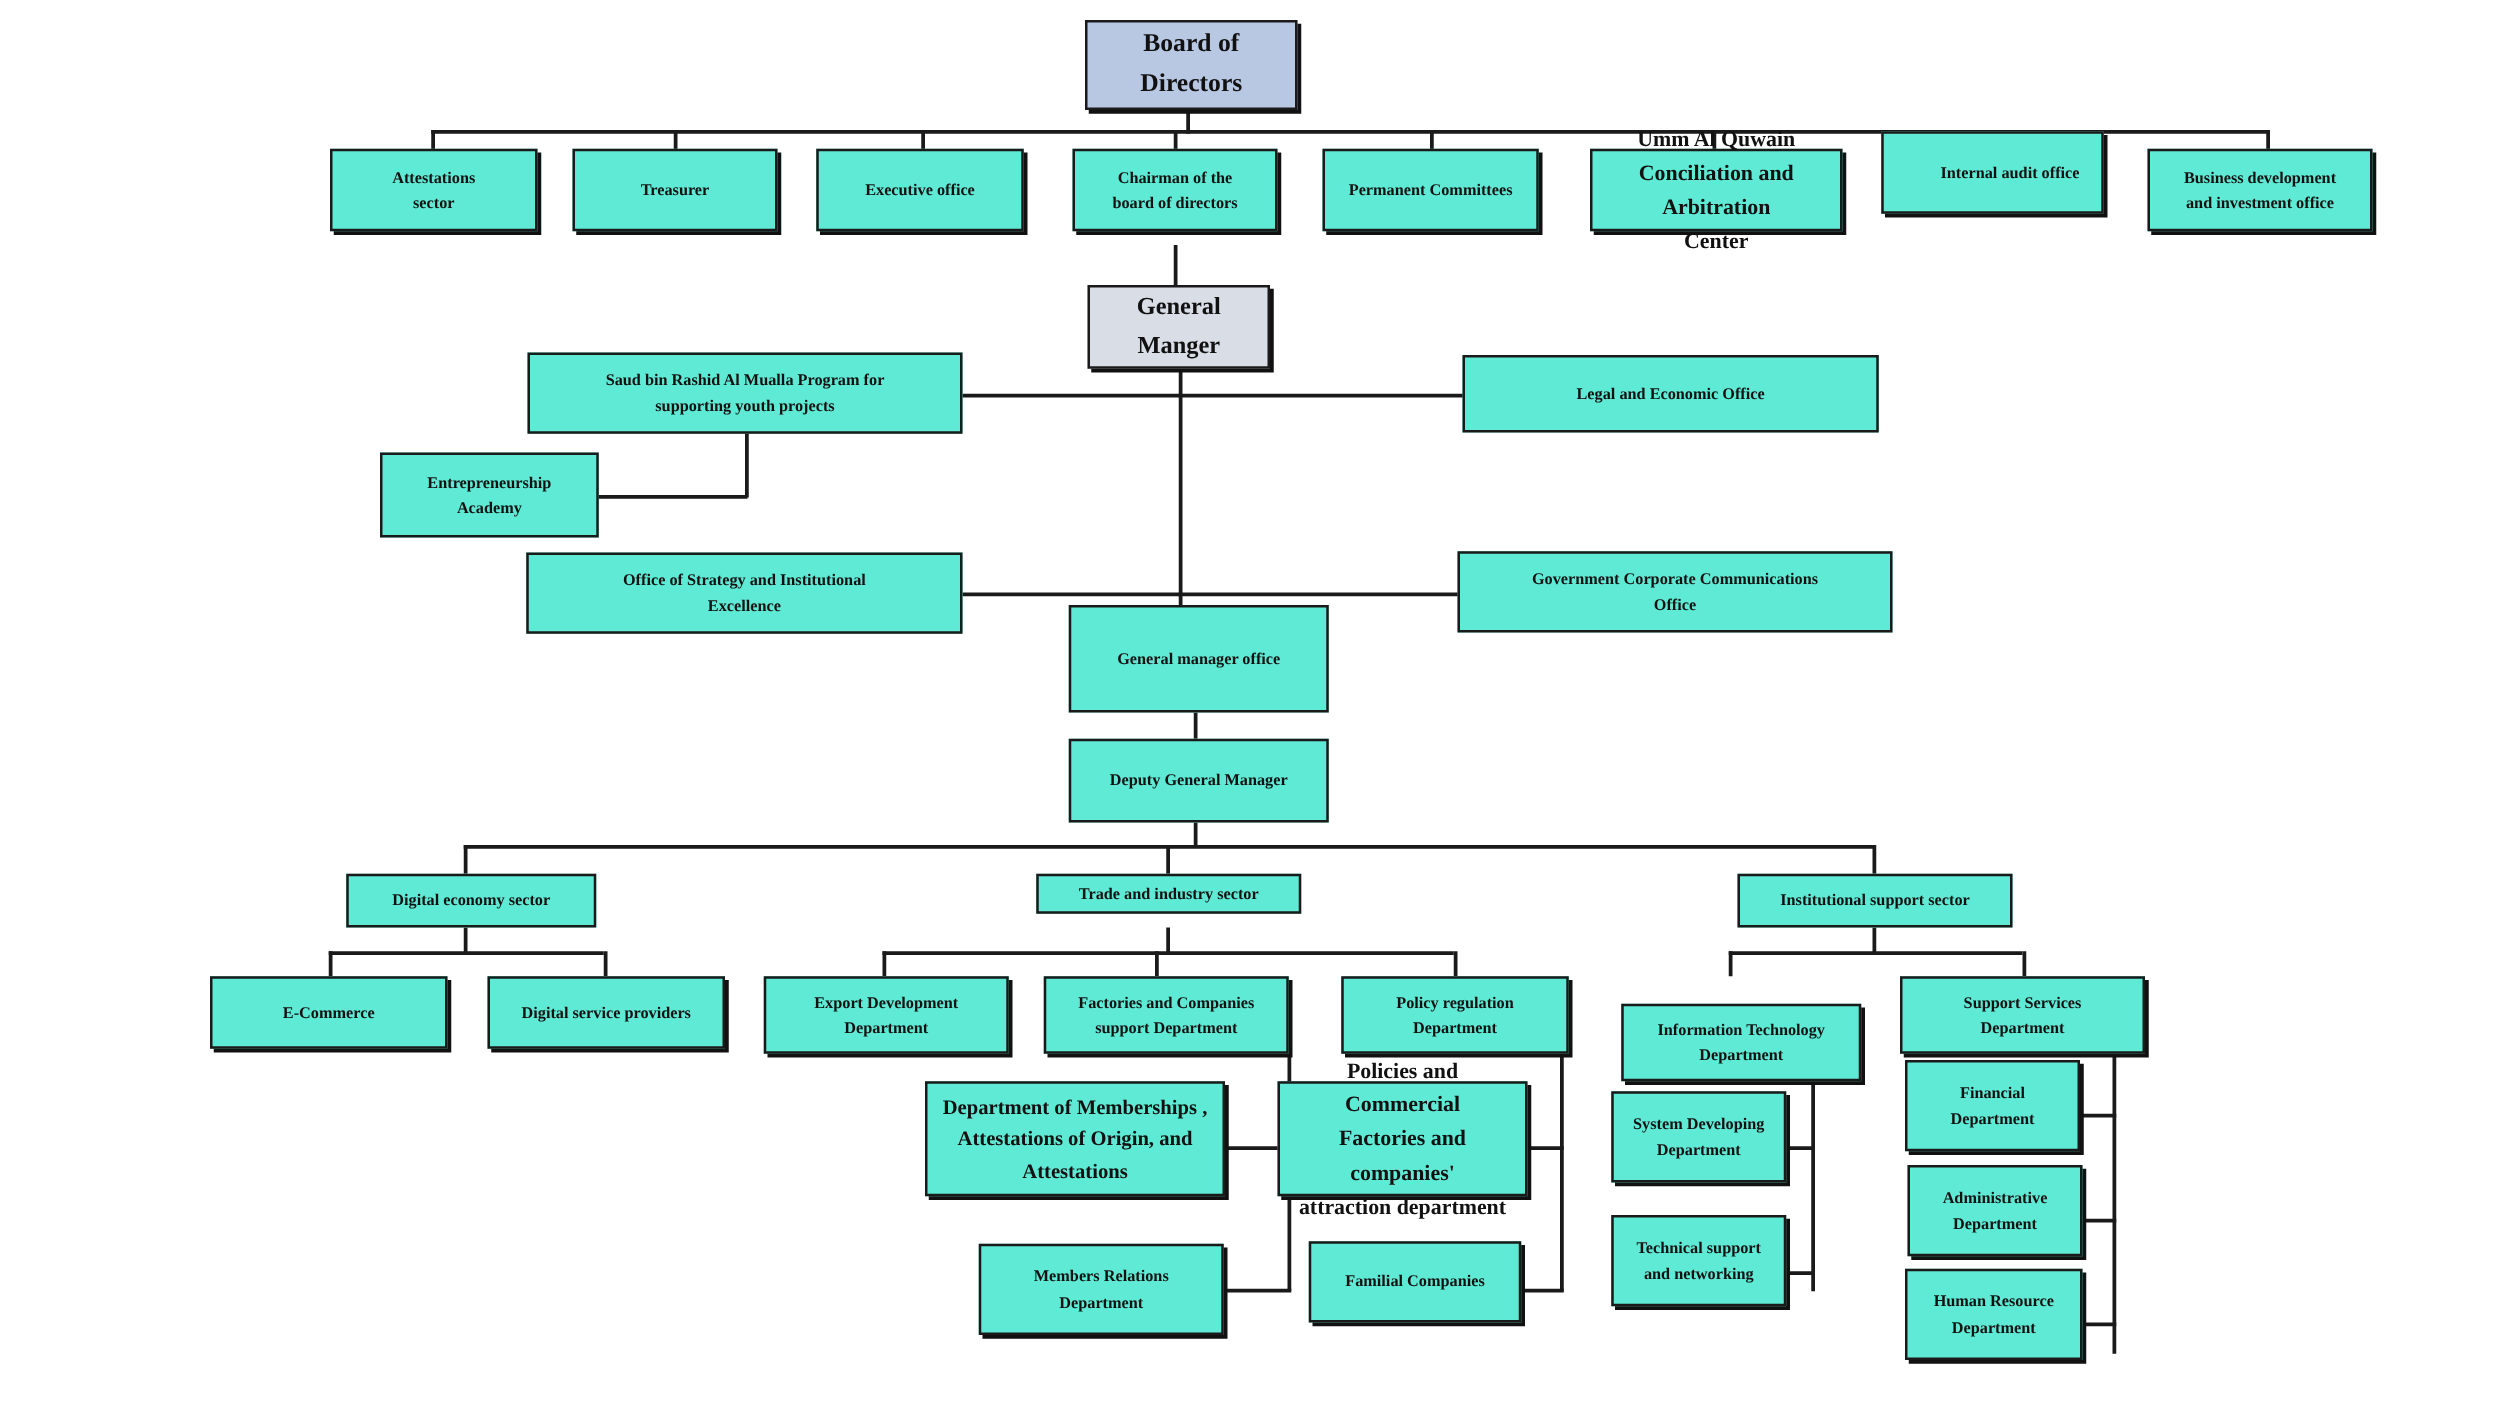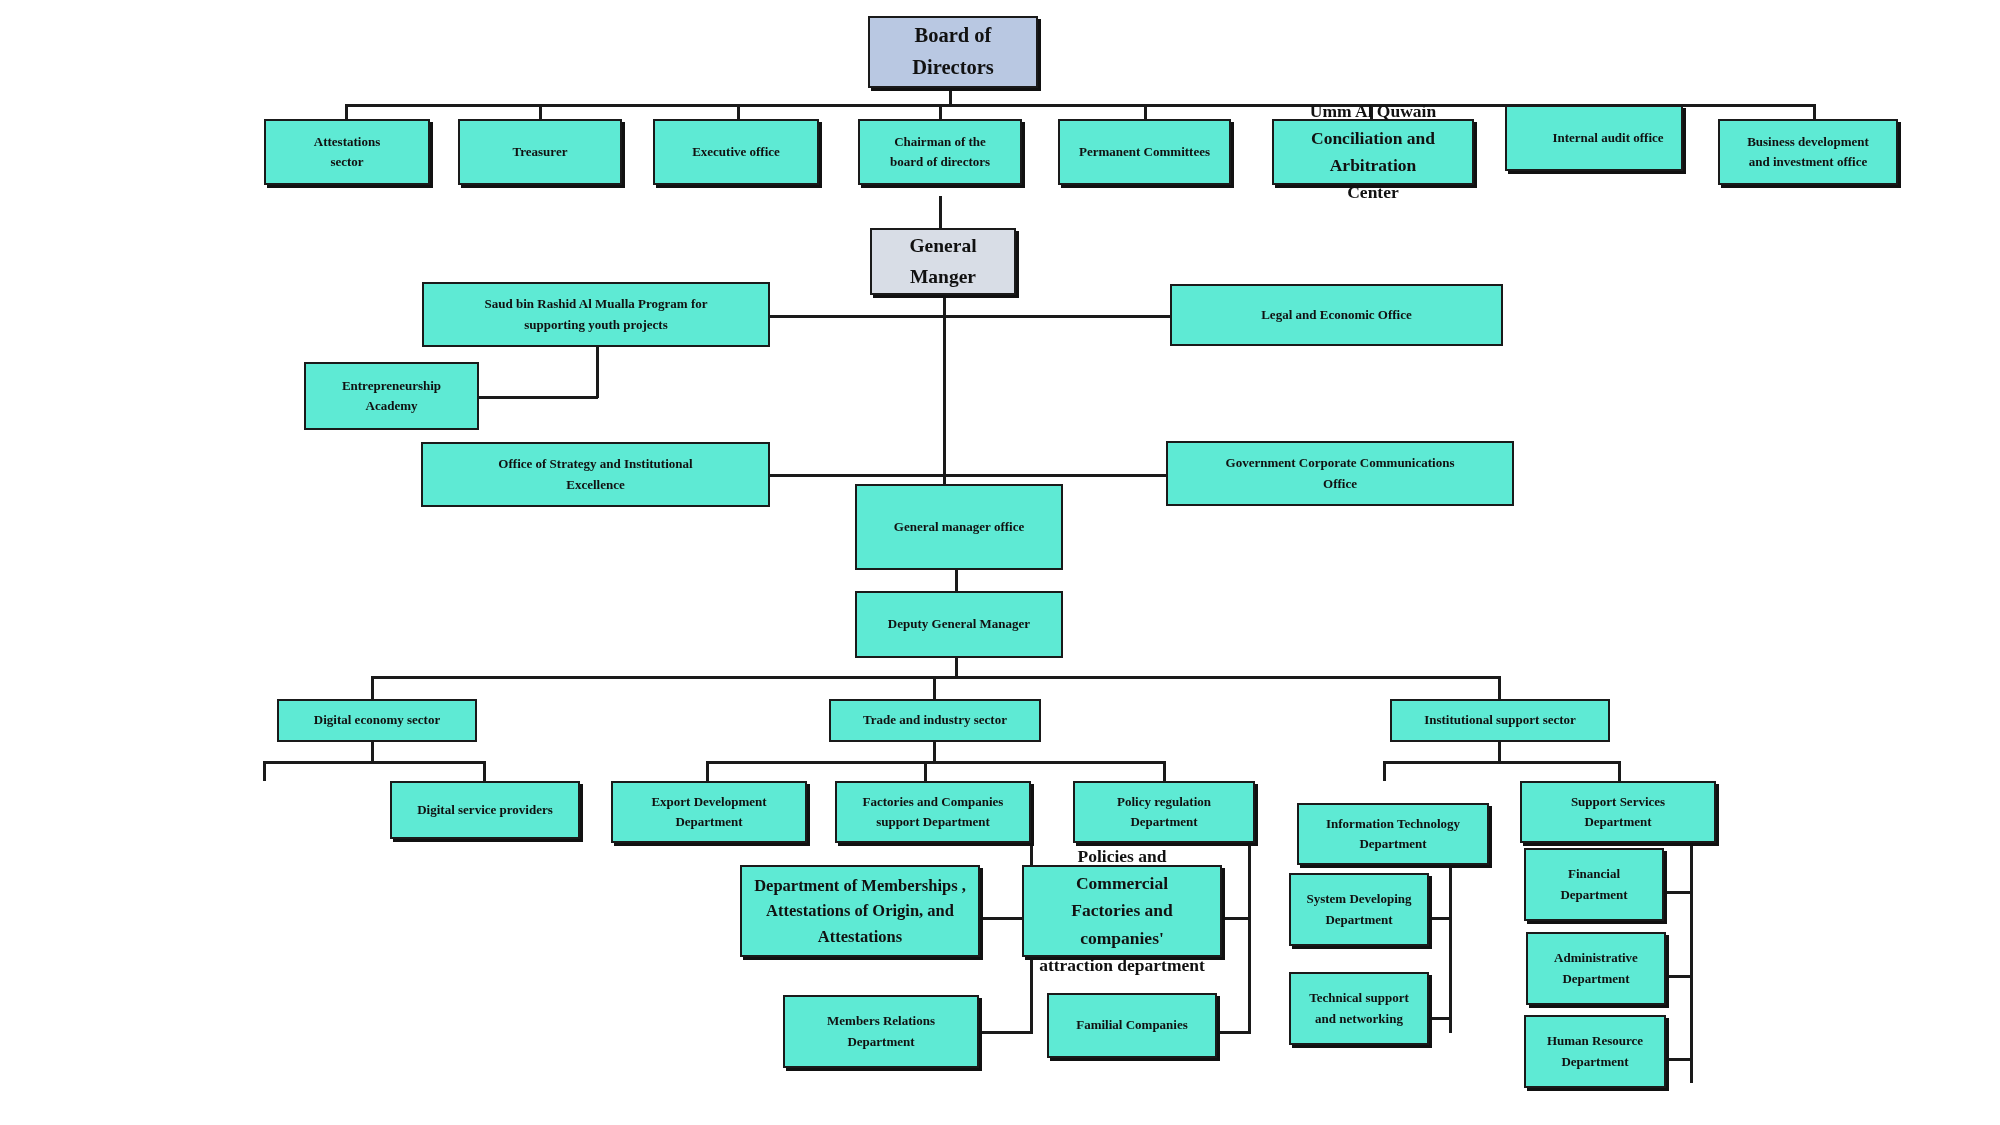--- a/index.html
+++ b/index.html
@@ -219,28 +219,31 @@
   </div>
 
   <div class="box fs18" style="left:855px; top:591px; width:208px; height:67px;">
     <span>Deputy General Manager</span>
   </div>
 
   <div class="box fs18" style="left:277px; top:699px; width:200px; height:43px;">
     <span>Digital economy sector</span>
   </div>
 
-  <div class="box fs18" style="left:829px; top:699px; width:212px; height:43px;">
+  <div class="box fs18" style="left:829px; top:699px; width:212px; height:32px;">
     <span>Trade and industry sector</span>
   </div>
 
   <div class="box fs18" style="left:1390px; top:699px; width:220px; height:43px;">
     <span>Institutional support sector</span>
   </div>
 
+  <div class="box shadowed fs18" style="left:168px; top:781px; width:190px; height:58px;">
+    <span>E-Commerce</span>
+  </div>
 
   <div class="box shadowed fs18" style="left:390px; top:781px; width:190px; height:58px;">
     <span>Digital service providers</span>
   </div>
 
   <div class="box shadowed fs18" style="left:611px; top:781px; width:196px; height:62px;">
     <span>
       <span>Export Development</span>
       <span>Department</span>
     </span>

